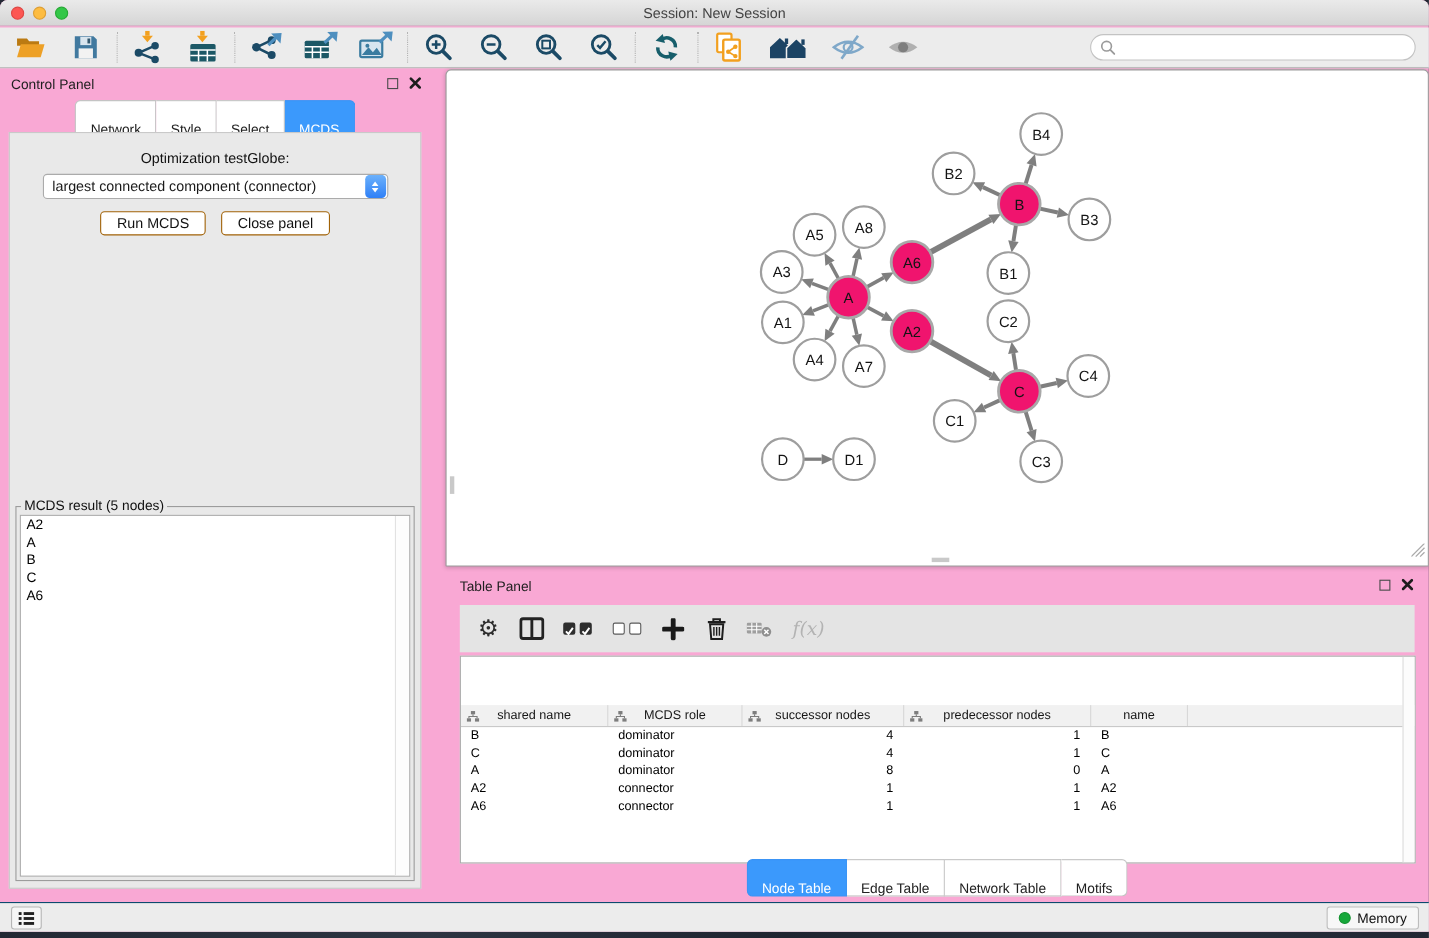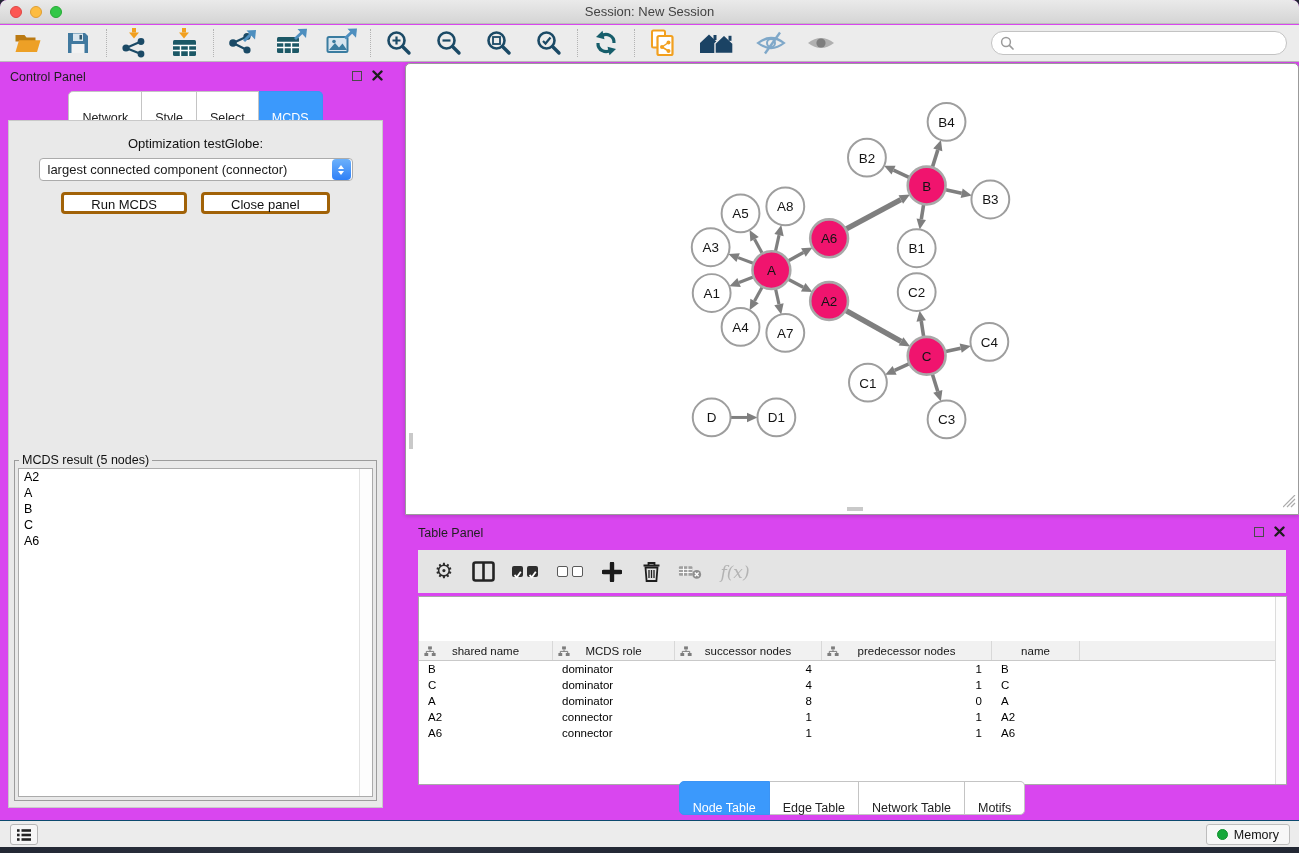--- a/index.html
+++ b/index.html
@@ -3,21 +3,21 @@
 <meta charset="utf-8">
 <style>
   * { margin:0; padding:0; box-sizing:border-box; }
   html,body { width:1299px; height:853px; overflow:hidden; }
   body {
     font-family:"Liberation Sans","DejaVu Sans",sans-serif;
     background:linear-gradient(90deg,#232834,#2e3442 30%,#1f2430 55%,#2a303e 80%,#222733);
     position:relative; color:#1a1a1a;
   }
   .app-window { position:absolute; left:0; top:0; width:1299px; height:847px;
-    background:#d946ef; border-radius:7px 7px 0 0; }
+    background:#f9a8d4; border-radius:7px 7px 0 0; }
 
   
   .titlebar { position:absolute; left:0; top:0; right:0; height:24px;
     background:linear-gradient(#eaeaea,#d5d5d5); border-bottom:1px solid #bdbdbd;
     border-radius:7px 7px 0 0; }
   .traffic { position:absolute; left:10px; top:6px; display:flex; gap:8px; }
   .light { width:12px; height:12px; border-radius:50%; }
   .light.red { background:#fc5753; border:1px solid #df4744; }
   .light.yellow { background:#fdbc40; border:1px solid #de9f34; }
   .light.green { background:#33c748; border:1px solid #27aa35; }
@@ -54,22 +54,22 @@
   .opt-label { margin-top:15px; text-align:center; font-size:13px; color:#111; }
   .dropdown { width:314px; height:23px; margin:7px auto 0; background:#fff;
     border:1px solid #ababab; border-radius:4px; display:flex; align-items:center; overflow:hidden; }
   .dropdown-text { flex:1; padding-left:8px; font-size:13px; white-space:nowrap; }
   .stepper { width:19px; height:21px; margin-right:1px; border-radius:4px;
     background:linear-gradient(#6cb1fb,#2f80f7); display:flex; flex-direction:column;
     align-items:center; justify-content:center; gap:2px; }
   .stepper .up { width:0; height:0; border-left:3.5px solid transparent; border-right:3.5px solid transparent; border-bottom:4.5px solid #fff; }
   .stepper .down { width:0; height:0; border-left:3.5px solid transparent; border-right:3.5px solid transparent; border-top:4.5px solid #fff; }
   .btn-row { display:flex; justify-content:center; gap:14px; margin-top:11px; }
-  .mac-btn { height:22px; line-height:20px; padding:0 27px; background:#fff;
-    border:3px solid #a16207; border-radius:4px; font-size:13px; color:#111;text-align:right; }
+  .mac-btn { height:22px; line-height:20px; padding:0 14px; background:#fff;
+    border:1px solid #a16207; border-radius:4px; font-size:13px; color:#111;text-align:right; }
   .result-fieldset { position:absolute; left:5px; right:5px; top:332px; bottom:6px;
     border:1px solid #9c9c9c; display:flex; flex-direction:column; padding:1px 3px 3px; }
   .result-fieldset legend { font-size:12.5px; color:#111; padding:0 3px; margin-left:1px; }
   .listbox { flex:1; background:#fff; border:1px solid #ababab; position:relative; overflow:hidden; }
   .list-item { font-size:12.5px; line-height:16px; padding:0 5px; color:#000; }
   .scroll-track { position:absolute; right:0; top:0; bottom:0; width:13px;
     background:#fdfdfd; border-left:1px solid #e2e2e2; }
 
   
   .net-window { position:absolute; left:405px; top:63px; width:894px; height:452px;

